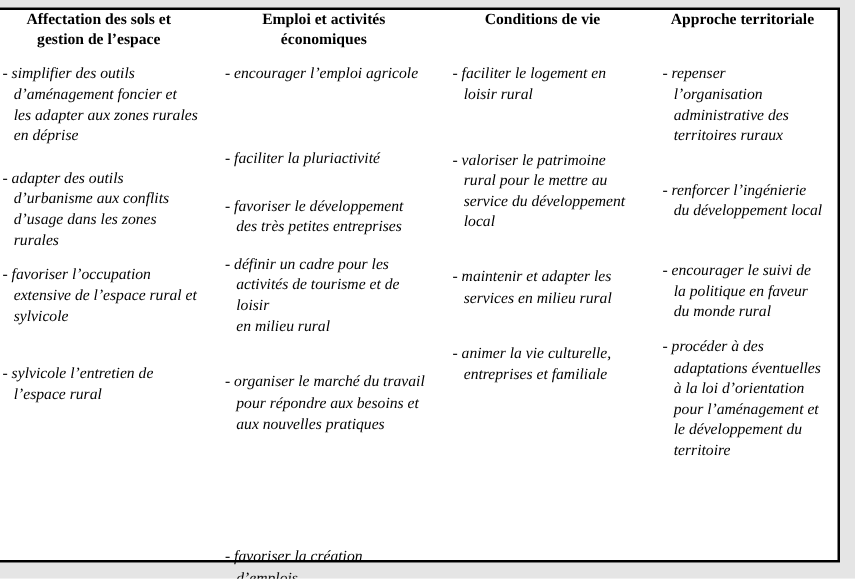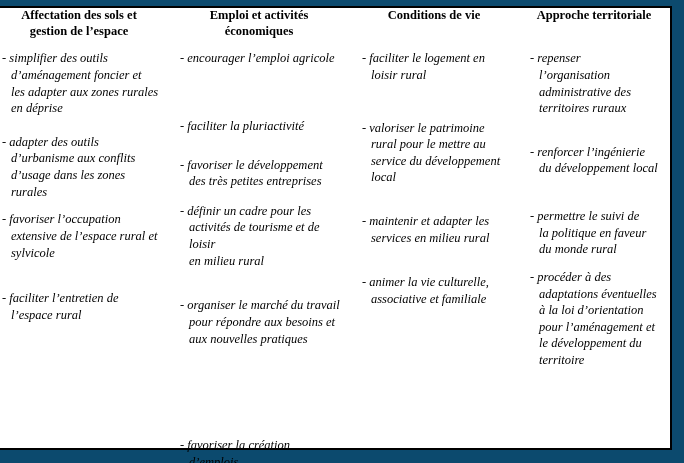--- a/index.html
+++ b/index.html
@@ -11,21 +11,21 @@
     width: 684px;
     height: 463px;
     font-family: "Liberation Serif", serif;
     color: #000000;
     overflow: hidden;
   }
   .page {
     position: relative;
     width: 684px;
     height: 463px;
-    background: #0c4a6e;
+    background: #e5e5e5;
   }
   .table-wrap {
     position: absolute;
     left: -12px;
     top: 6px;
     width: 684px;
     height: 444px;
     border: 2px solid #000;
     border-left: 2px solid #000;
     box-sizing: border-box;
@@ -103,21 +103,21 @@
 d’aménagement foncier et
 les adapter aux zones rurales
 en déprise</div>
             <div class="item" style="margin-top:17px">- adapter des outils
 d’urbanisme aux conflits
 d’usage dans les zones
 rurales</div>
             <div class="item" style="">- favoriser l’occupation
 extensive de l’espace rural et
 sylvicole</div>
-            <div class="item" style="margin-top:29px">- faciliter l’entretien de
+            <div class="item" style="margin-top:29px">- sylvicole l’entretien de
 l’espace rural</div>
           </div>
         </td>
         <td class="col-sep">
           <div class="cell first">
             <div class="item">- encourager l’emploi agricole</div>
             <div class="item" style="margin-top:51px">- faciliter la pluriactivité</div>
             <div class="item" style="margin-top:22px">- favoriser le développement
 des très petites entreprises</div>
             <div class="item" style="margin-top:13px">- définir un cadre pour les
@@ -134,32 +134,32 @@
           <div class="cell first">
             <div class="item">- faciliter le logement en
 loisir rural</div>
             <div class="item" style="margin-top:36px">- valoriser le patrimoine
 rural pour le mettre au
 service du développement
 local</div>
             <div class="item" style="margin-top:27px">- maintenir et adapter les
 services en milieu rural</div>
             <div class="item" style="margin-top:28px">- animer la vie culturelle,
-associative et familiale</div>
+entreprises et familiale</div>
           </div>
         </td>
         <td>
           <div class="cell first">
             <div class="item">- repenser
 l’organisation
 administrative des
 territoires ruraux</div>
             <div class="item" style="margin-top:27px">- renforcer l’ingénierie
 du développement local</div>
-            <div class="item" style="margin-top:31px">- permettre le suivi de
+            <div class="item" style="margin-top:31px">- encourager le suivi de
 la politique en faveur
 du monde rural</div>
             <div class="item" style="margin-top:10px">- procéder à des
 adaptations éventuelles
 à la loi d’orientation
 pour l’aménagement et
 le développement du
 territoire</div>
           </div>
         </td>

